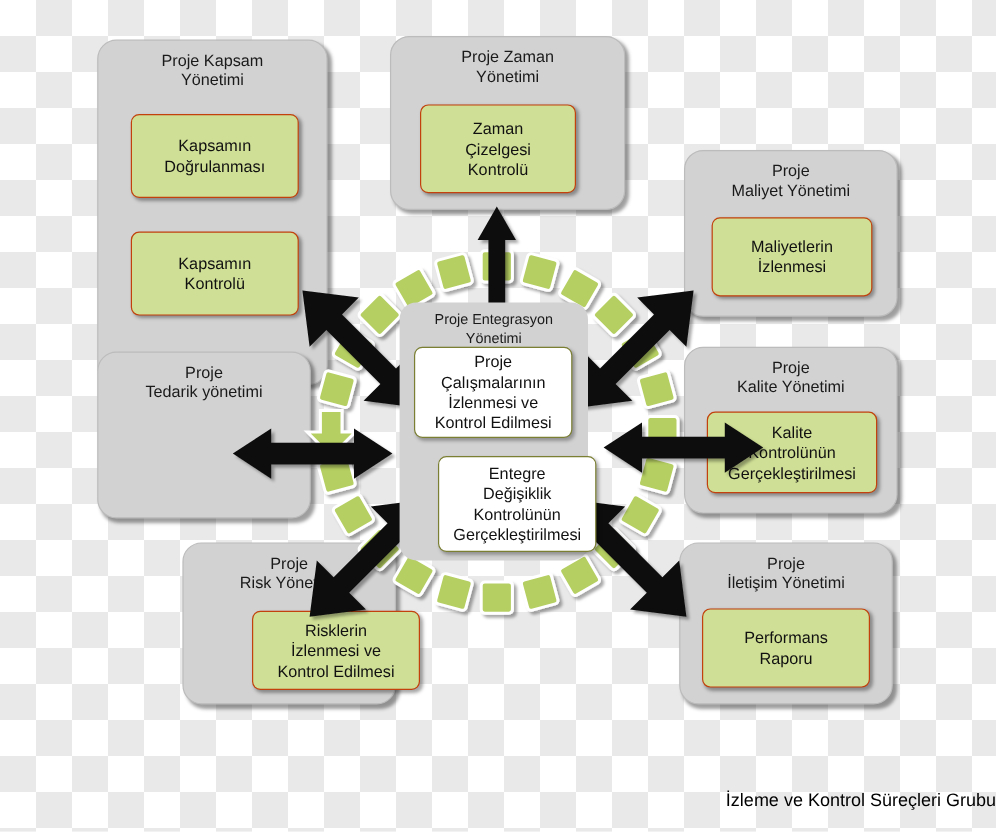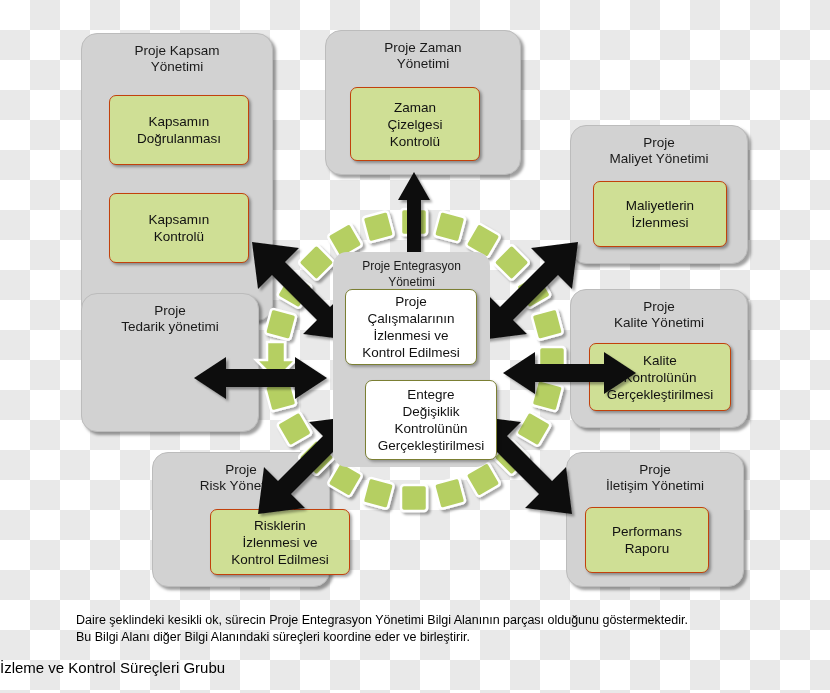--- a/index.html
+++ b/index.html
@@ -68,21 +68,21 @@
     white-space:pre-line;
     box-sizing:border-box;
   }
 
   
   .caption{
     position:absolute;left:76px;top:612px;width:690px;
     font-size:12.5px;line-height:17px;color:#000;white-space:pre-line;
   }
   .group-label{
-    position:absolute;left:0;right:0;top:659px;text-align:left;
+    position:absolute;left:0;right:0;top:659px;text-align:right;
     font-size:15px;color:#000;
   }
   svg.overlay{position:absolute;left:0;top:0;width:830px;height:693px;pointer-events:none;}
 </style>
 </head>
 <body>
 
 <div class="stage">
 
   <div class="panel" style="left:81px;top:33px;width:192px;height:288px;">
@@ -113,21 +113,21 @@
     <div class="panel-title">Proje
 Kalite Yönetimi</div>
     <div class="proc" style="left:18px;top:53px;width:142px;height:68px;">Kalite
 Kontrolünün
 Gerçekleştirilmesi</div>
   </div>
 
   <div class="panel" style="left:566px;top:452px;width:178px;height:135px;">
     <div class="panel-title">Proje
 İletişim Yönetimi</div>
-    <div class="proc" style="left:18px;top:54px;width:124px;height:66px;">Performans
+    <div class="proc" style="left:18px;top:54px;width:140px;height:66px;">Performans
 Raporu</div>
   </div>
 
   <div class="panel" style="left:152px;top:452px;width:178px;height:135px;">
     <div class="panel-title">Proje
 Risk Yönetimi</div>
     <div class="proc" style="left:20px;top:56px;width:140px;height:66px;margin-left:37px;">Risklerin
 İzlenmesi ve
 Kontrol Edilmesi</div>
   </div>
@@ -213,17 +213,15 @@
   </div>
   <div class="proc-white" style="left:345px;top:289px;width:132px;height:76px;">Proje
 Çalışmalarının
 İzlenmesi ve
 Kontrol Edilmesi</div>
   <div class="proc-white" style="left:345px;top:380px;width:132px;height:80px;margin-left:20px;">Entegre
 Değişiklik
 Kontrolünün
 Gerçekleştirilmesi</div>
 
-  <div class="caption">Daire şeklindeki kesikli ok, sürecin Proje Entegrasyon Yönetimi Bilgi Alanının parçası olduğunu göstermektedir.
-Bu Bilgi Alanı diğer Bilgi Alanındaki süreçleri koordine eder ve birleştirir.</div>
   <div class="group-label">İzleme ve Kontrol Süreçleri Grubu</div>
 
 </div>
 
 </body></html>

